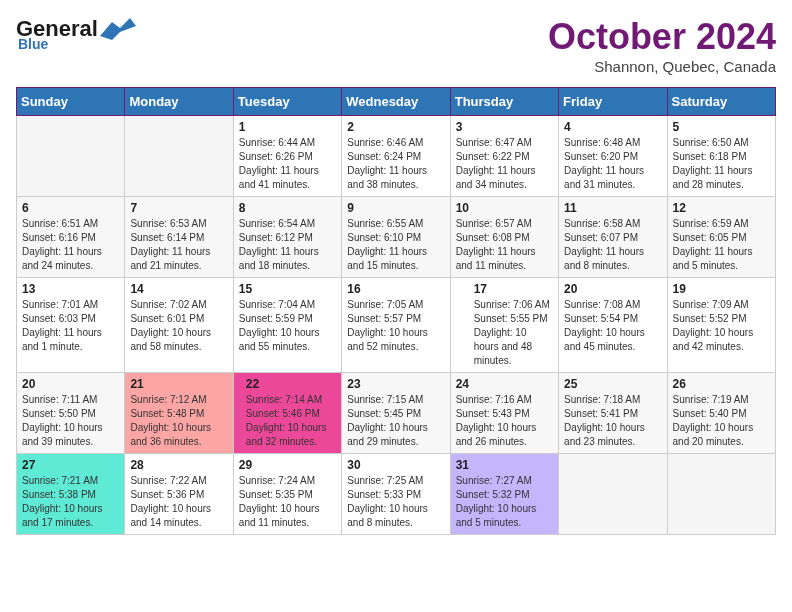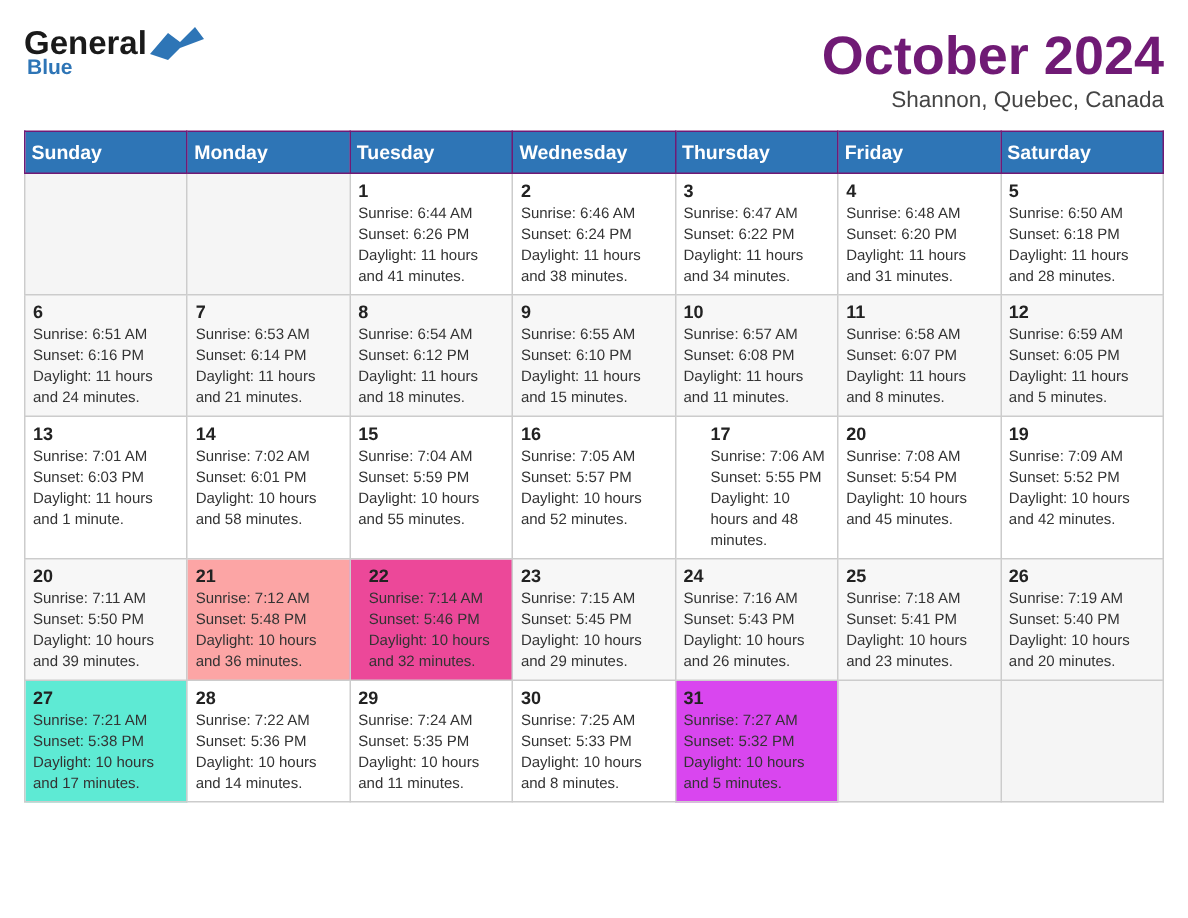--- a/index.html
+++ b/index.html
@@ -226,21 +226,21 @@
           <div class="day-detail">Sunrise: 7:22 AM<br>Sunset: 5:36 PM<br>Daylight: 10 hours and 14 minutes.</div>
         </td>
         <td style="background: rgb(255, 255, 255);">
           <div class="day-num">29</div>
           <div class="day-detail">Sunrise: 7:24 AM<br>Sunset: 5:35 PM<br>Daylight: 10 hours and 11 minutes.</div>
         </td>
         <td style="background: rgb(255, 255, 255);">
           <div class="day-num">30</div>
           <div class="day-detail">Sunrise: 7:25 AM<br>Sunset: 5:33 PM<br>Daylight: 10 hours and 8 minutes.</div>
         </td>
-        <td style="background: #d946ef;">
+        <td style="background: #c4b5fd;">
           <div class="day-num">31</div>
           <div class="day-detail">Sunrise: 7:27 AM<br>Sunset: 5:32 PM<br>Daylight: 10 hours and 5 minutes.</div>
         </td>
         <td class="empty"></td>
         <td class="empty"></td>
       </tr>
     </tbody>
 </table>
 
 </body></html>

